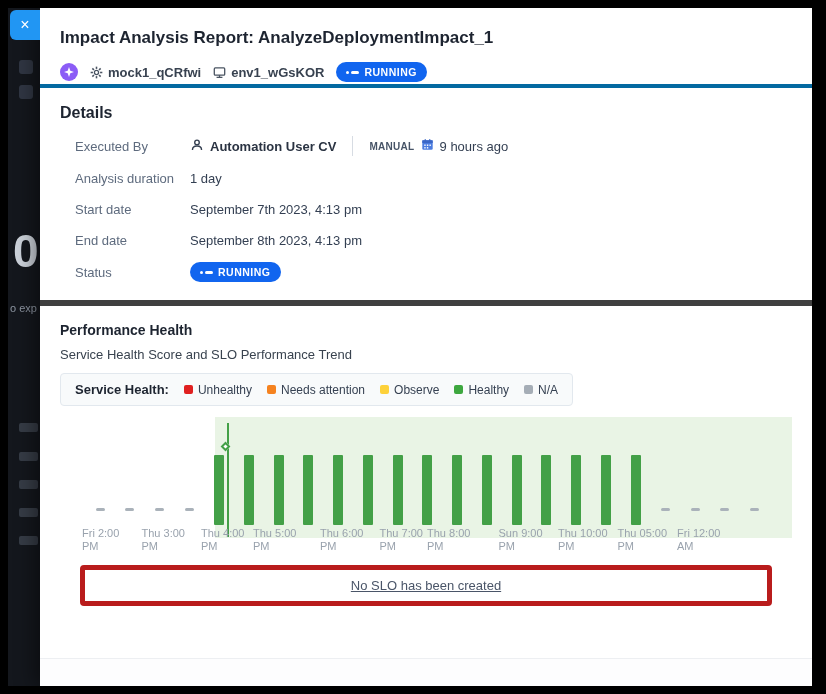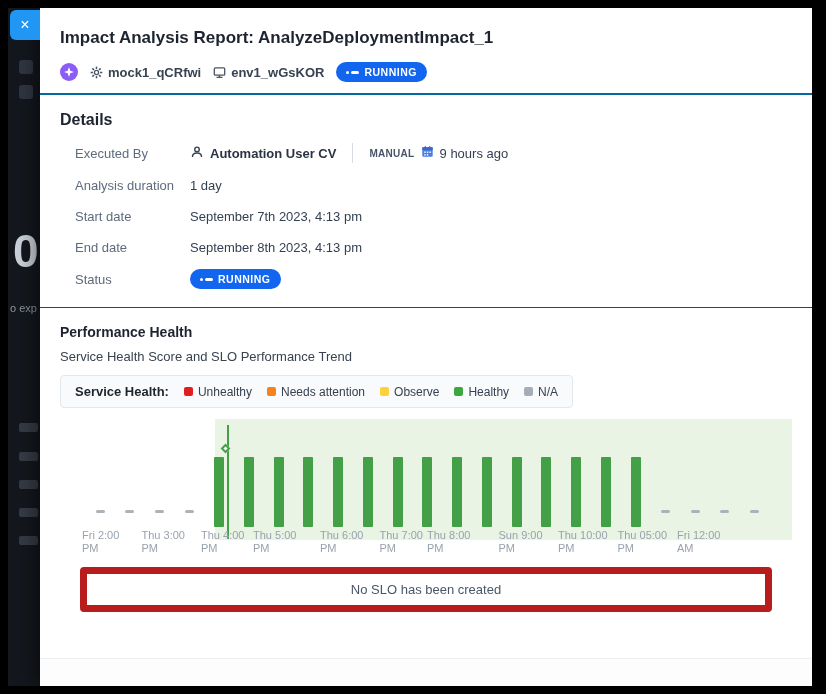--- a/index.html
+++ b/index.html
@@ -14,34 +14,34 @@
   .page-bg { position:absolute; left:8px; top:8px; width:804px; height:678px; background:#14171d; }
   .frag-icon { position:absolute; width:14px; height:14px; border-radius:3px; background:#3a4250; opacity:.75; }
   .frag-big { position:absolute; left:5px; top:216px; font-size:46px; font-weight:bold; color:#ccd2da; }
   .frag-text { position:absolute; left:2px; top:294px; font-size:11px; color:#8d95a1; white-space:nowrap; }
   .frag-mark { position:absolute; left:11px; width:19px; height:9px; border-radius:2px; background:#58626f; opacity:.5; }
 
   
   .modal { position:absolute; left:40px; top:8px; width:772px; height:678px; background:#fff; box-shadow:-6px 0 18px rgba(0,0,0,.45); }
   .close-btn { position:absolute; left:10px; top:10px; width:30px; height:30px; background:#2196f3; color:#fff; border:none; border-radius:6px 0 0 6px; font-size:16px; line-height:1; display:flex; align-items:center; justify-content:center; cursor:pointer; z-index:5; }
 
-  .modal-header { padding:20px 24px 11px 20px; border-bottom:2px solid #0369a1; }
+  .modal-header { padding:20px 24px 2px 20px; border-bottom:4px solid #0369a1; }
   .modal-title { font-size:17px; font-weight:bold; color:#1d2430; }
   .meta-row { display:flex; align-items:center; gap:12px; margin-top:14px; }
   .avatar { width:18px; height:18px; border-radius:50%; background:#8b5cf6; display:inline-flex; align-items:center; justify-content:center; flex:0 0 auto; }
   .meta-item { display:inline-flex; align-items:center; gap:5px; font-size:13px; color:#384250; font-weight:bold; }
   .meta-item .ico { display:inline-flex; align-items:center; }
 
   .badge { background:#1165ef; color:#fff; font-size:10.5px; font-weight:bold; letter-spacing:.5px; padding:4px 10px; border-radius:10px; display:inline-flex; align-items:center; gap:5px; }
   .run-ind { display:inline-flex; align-items:center; gap:2px; }
   .run-ind .dot { width:3px; height:3px; background:#fff; border-radius:50%; display:inline-block; }
   .run-ind .dash { width:8px; height:3px; background:#fff; border-radius:2px; display:inline-block; }
 
   
-  .details { padding:16px 20px 18px; border-bottom:1px solid #404040; }
+  .details { padding:16px 20px 18px; border-bottom:6px solid #404040; }
   .section-heading { font-size:16px; font-weight:bold; color:#1d2430; }
   .details-rows { margin:14px 0 0 15px; display:flex; flex-direction:column; gap:13px; }
   .d-row { display:flex; align-items:center; min-height:18px; }
   .d-label { flex:0 0 115px; font-size:13px; color:#5e6b7e; }
   .d-value { font-size:13px; color:#333f52; display:flex; align-items:center; gap:6px; }
   .d-strong { font-weight:bold; color:#2a3342; }
   .v-sep { width:1px; height:20px; background:#d7dce3; margin:0 10px; }
   .trigger-type { font-size:10px; font-weight:bold; color:#475467; letter-spacing:.3px; }
 
   
@@ -54,21 +54,21 @@
   .legend-swatch { width:9px; height:9px; border-radius:2px; display:inline-block; }
 
   .chart { position:relative; height:138px; margin-top:11px; }
   .chart-window { position:absolute; left:155px; right:0; top:0; height:121px; background:#e9f4e5; }
   .bar { position:absolute; width:10px; bottom:30px; border-radius:1px; background:#43a047; }
   .na-dash { position:absolute; width:9px; height:3px; bottom:44px; border-radius:1.5px; background:#aab2ba; }
   .marker-line { position:absolute; width:2px; top:6px; height:114px; background:#67b469; left:167px; }
   .marker-diamond { position:absolute; width:7px; height:7px; border:2px solid #43a047; background:#fff; transform:rotate(45deg); left:162px; top:26px; }
   .tick { position:absolute; bottom:2px; font-size:11px; line-height:13px; color:#99a2ad; }
 
-  .slo-box { margin:10px 20px 0; border:7px solid #b91c1c; border-radius:4px; text-align:center; padding:8px 0; font-size:13px; color:#4a5568; background:#fff; }
+  .slo-box { margin:10px 20px 0; border:5px solid #b91c1c; border-radius:4px; text-align:center; padding:8px 0; font-size:13px; color:#4a5568; background:#fff;text-decoration:underline; }
 
   .modal-footer { position:absolute; left:0; right:0; bottom:0; height:28px; border-top:1px solid #edeff2; background:#fdfdfe; }
 </style>
 </head>
 <body>
 
 <div class="page-bg">
   <div class="frag-icon" style="left:11px; top:52px;"></div>
   <div class="frag-icon" style="left:11px; top:77px;"></div>
   <div class="frag-big">0</div>

